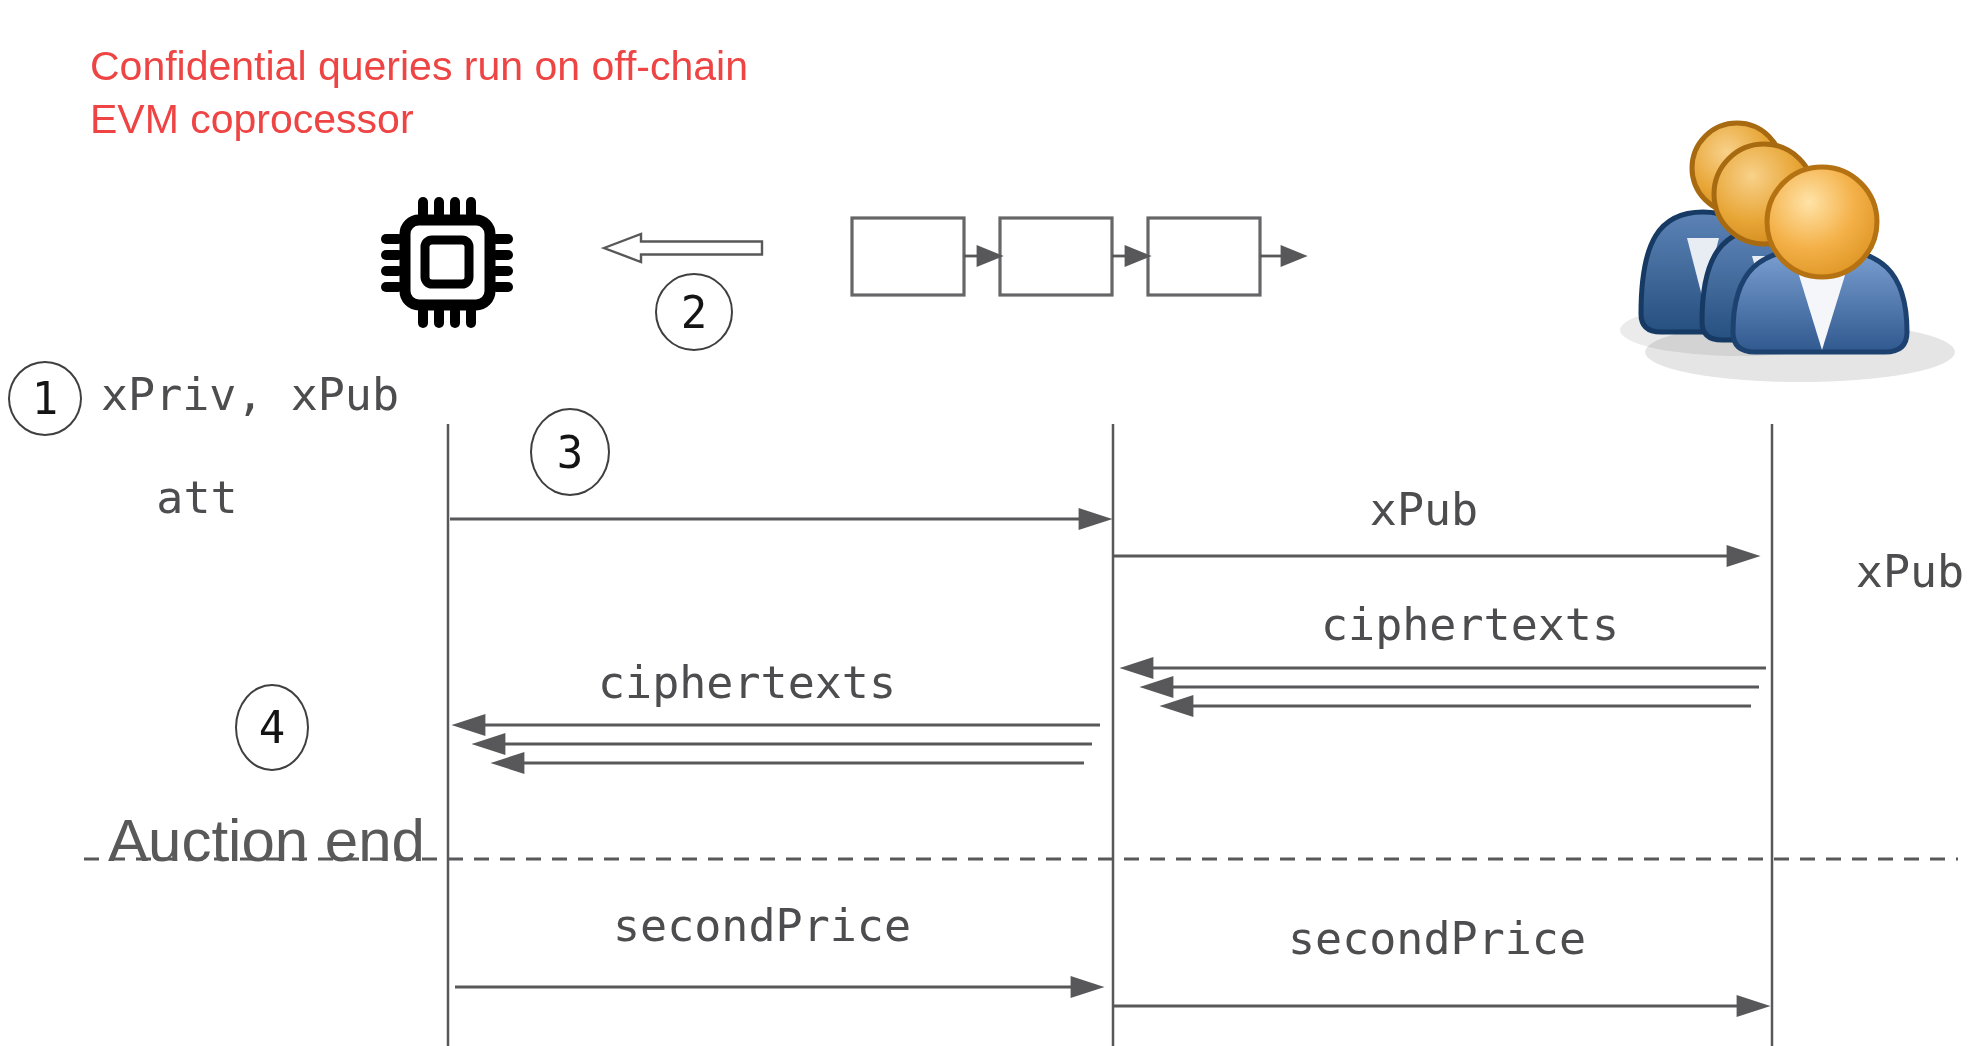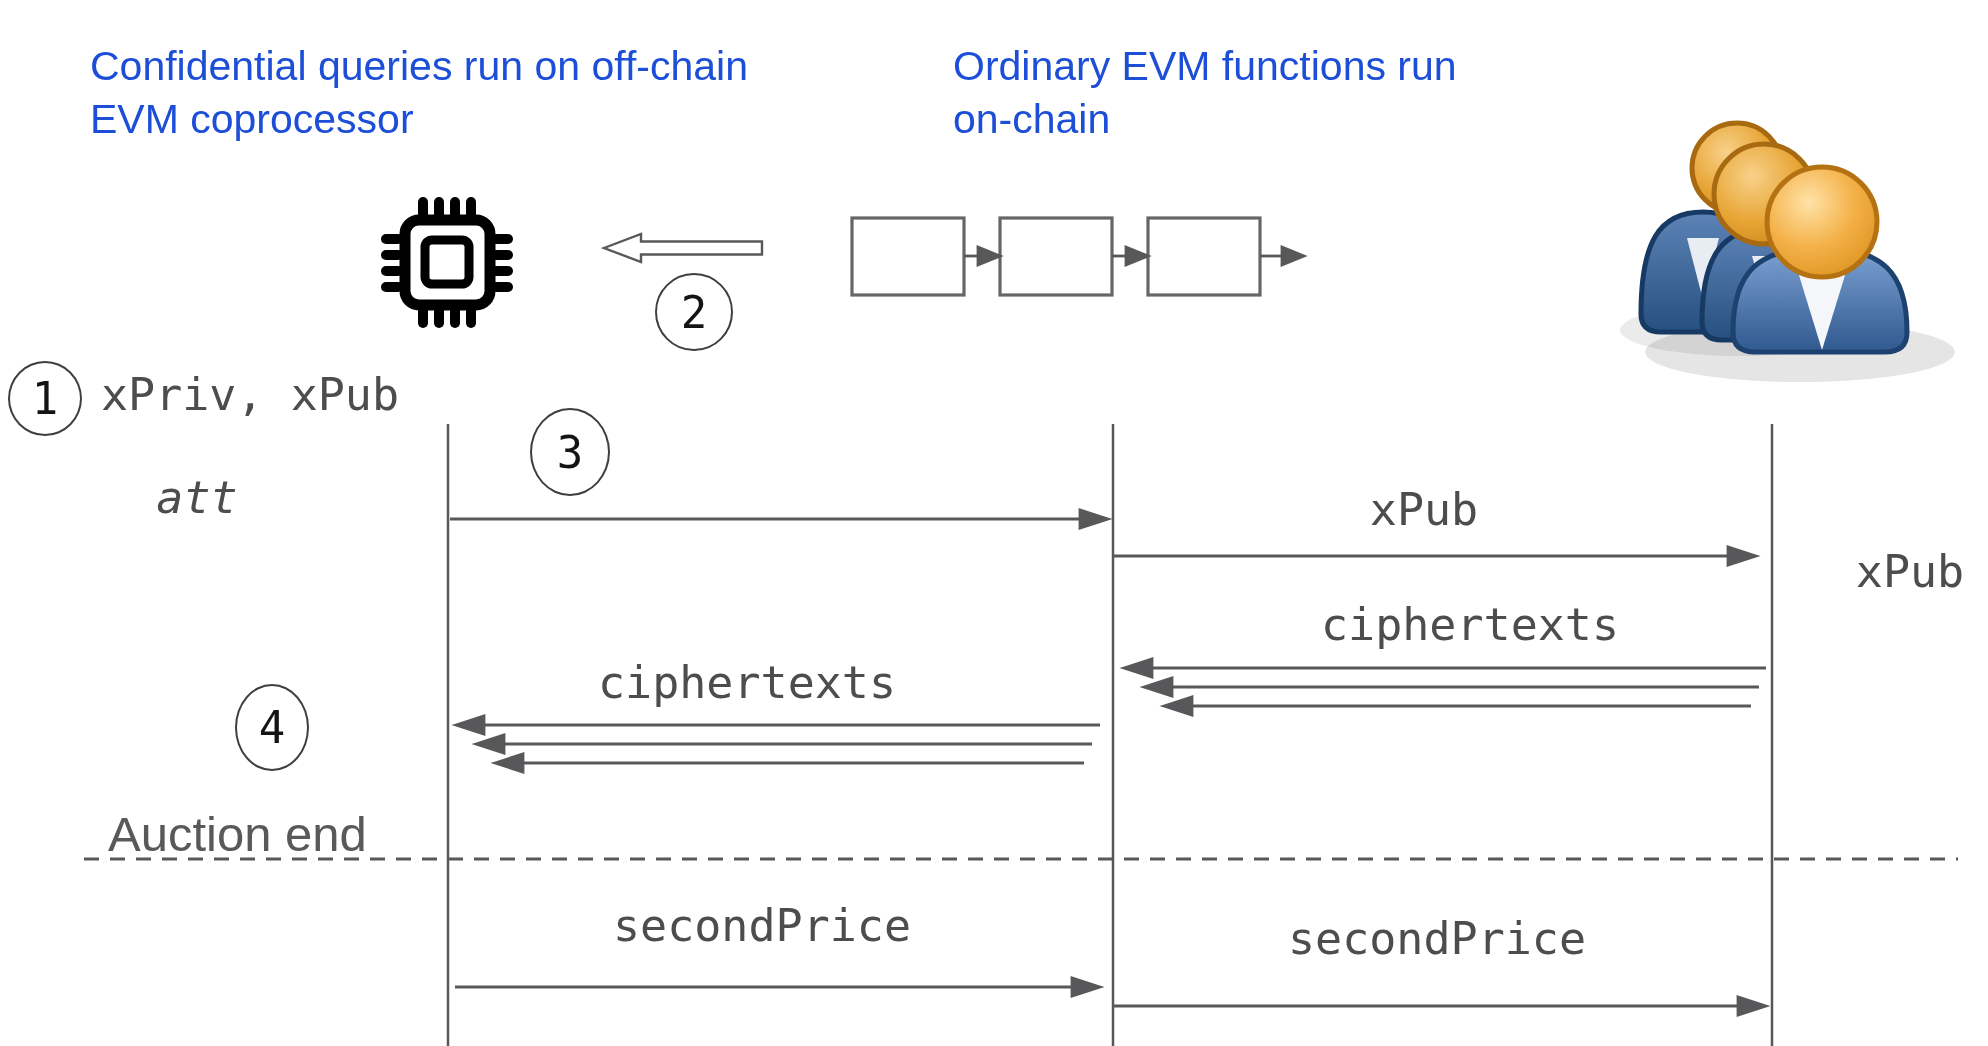--- a/index.html
+++ b/index.html
@@ -8,35 +8,35 @@
     width:1988px;height:1046px;
     background:#ffffff;
     overflow:hidden;
     font-family:"Liberation Sans", sans-serif;
   }
   #diagram-svg{position:absolute;left:0;top:0;}
   .heading{
     position:absolute;
     font-family:"Liberation Sans", sans-serif;
     font-size:41px;line-height:53px;
-    color:#1d4ed8;
+    color:#ef4444;
     white-space:pre-line;
   }
   .mono-lbl{
     position:absolute;
     transform:translate(-50%,-50%);
     font-family:"DejaVu Sans Mono", monospace;
     font-size:45px;
     color:#4d4d4f;
     white-space:nowrap;
   }
   .sans-lbl{
     position:absolute;
     font-family:"Liberation Sans", sans-serif;
-    font-size:49px;
+    font-size:60px;
     color:#595959;
     white-space:nowrap;
   }
   .step-circle{
     position:absolute;
     box-sizing:border-box;
     border:2.5px solid #3f3f41;
     border-radius:50%;
     background:#ffffff;
     display:flex;align-items:center;justify-content:center;
@@ -179,38 +179,36 @@
         <line x1="1114" y1="1006" x2="1740" y2="1006"></line>
         <polygon points="1766,1006 1738,997 1738,1015"></polygon>
       </g>
     </g>
 
     <line x1="84" y1="859" x2="1958" y2="859" stroke="#58585a" stroke-width="3" stroke-dasharray="15 11"></line>
   </svg>
 
   <div class="heading" style="left:90px;top:40px;">Confidential queries run on off-chain
 EVM coprocessor</div>
-  <div class="heading" style="left:953px;top:40px;">Ordinary EVM functions run
-on-chain</div>
 
   <div class="step-circle" style="left:8px;top:361px;width:74px;height:75px;">
     <span>1</span>
   </div>
   <div class="step-circle" style="left:655px;top:273px;width:78px;height:78px;">
     <span>2</span>
   </div>
   <div class="step-circle" style="left:530px;top:408px;width:80px;height:88px;">
     <span>3</span>
   </div>
   <div class="step-circle" style="left:235px;top:684px;width:74px;height:87px;">
     <span>4</span>
   </div>
 
   <div class="mono-lbl" style="left:250px;top:394px;">xPriv, xPub</div>
-  <div class="mono-lbl" style="left:197px;top:497px;font-style:italic;">att</div>
+  <div class="mono-lbl" style="left:197px;top:497px;">att</div>
   <div class="mono-lbl" style="left:1424px;top:509px;">xPub</div>
   <div class="mono-lbl" style="left:1910px;top:571px;">xPub</div>
   <div class="mono-lbl" style="left:1470px;top:624px;">ciphertexts</div>
   <div class="mono-lbl" style="left:747px;top:682px;">ciphertexts</div>
   <div class="mono-lbl" style="left:762px;top:925px;">secondPrice</div>
   <div class="mono-lbl" style="left:1437px;top:938px;">secondPrice</div>
 
   <div class="sans-lbl" style="left:108px;top:806px;">Auction end</div>
 
 </div>

